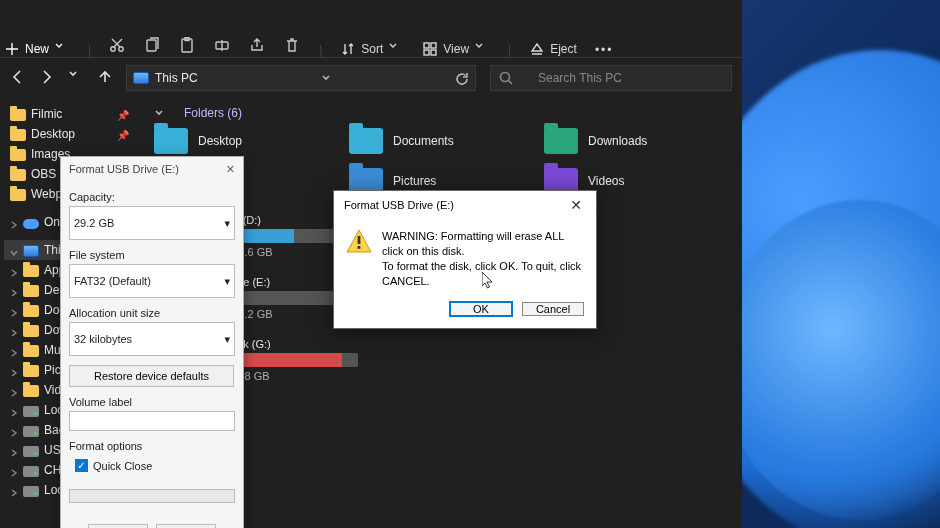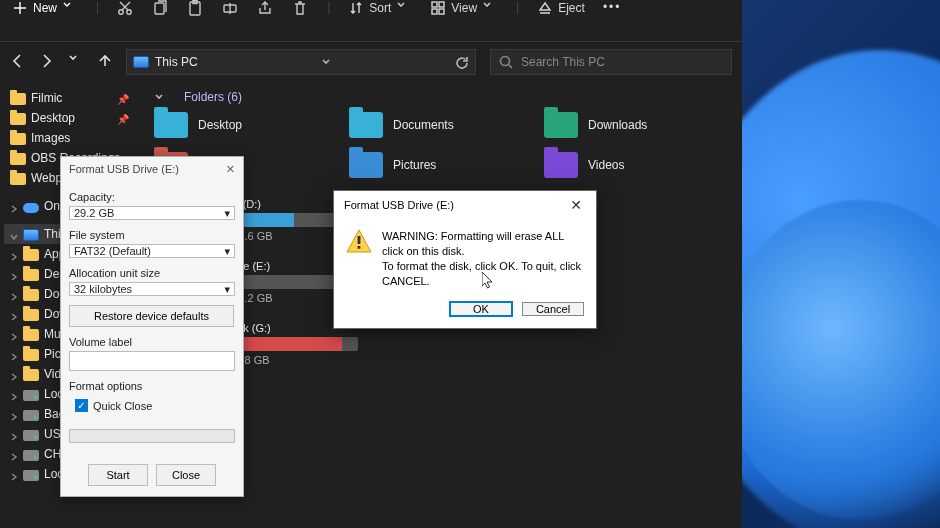--- a/index.html
+++ b/index.html
@@ -4,33 +4,33 @@
 <style>
 * { box-sizing: border-box; margin: 0; padding: 0; font-family: "Segoe UI", -apple-system, sans-serif; }
 body { width: 940px; height: 528px; overflow: hidden; position: relative; }
 
 .desktop { position: absolute; inset: 0; background: linear-gradient(135deg, #0a5eb0 0%, #1a3d7a 40%, #0d2a5c 70%); }
 .desktop::before { content:''; position:absolute; right:-140px; top:50px; width:400px; height:500px; border-radius:50%; background: radial-gradient(circle at 30% 30%, #4a9eff 0%, #1e6dd6 60%, transparent 80%); filter: blur(2px); }
 .desktop::after { content:''; position:absolute; right:-60px; top:200px; width:280px; height:320px; border-radius:50%; background: radial-gradient(circle at 40% 40%, #6fb8ff 0%, #2a7de0 55%, transparent 80%); filter: blur(1px); }
 
 .file-manager { position:absolute; left:0; top:0; width:742px; height:528px; background:#202020; color:#e8e8e8; display:flex; flex-direction:column; font-size:12px; }
 
-.toolbar { height:42px; display:flex; align-items:flex-start; gap:18px; padding:0 12px; border-bottom:1px solid #383838; }
+.toolbar { height:42px; display:flex; align-items:flex-end; gap:18px; padding:0 4px; border-bottom:1px solid #383838;margin-top:16px; }
 .tb-btn { color:#d8d8d8; display:flex; align-items:center; gap:5px; cursor:pointer; font-size:12px; }
 .tb-btn.white { color:#fff; }
 .tb-btn svg { width:16px; height:16px; stroke:currentColor; stroke-width:1.4; fill:none; }
 .tb-ico svg { width:17px; height:17px; stroke:#c8c8c8; stroke-width:1.4; fill:none; }
 .chevron { width:10px; height:10px; stroke:#b8b8b8; stroke-width:1.6; fill:none; }
 
 .navrow { height:40px; display:flex; align-items:center; gap:14px; padding:0 10px; }
 .nav-arrow svg { width:15px; height:15px; stroke:#e0e0e0; stroke-width:1.6; fill:none; cursor:pointer; }
 .addr { flex:0 0 350px; height:26px; background:#2a2a2a; border:1px solid #3a3a3a; display:flex; align-items:center; padding:0 6px; gap:6px; }
 .pc-icon { width:16px; height:12px; background:linear-gradient(#6fb8ff,#2a7de0); border:1px solid #1a5bb0; border-radius:2px; }
 .refresh { margin-left:auto; width:15px; height:15px; stroke:#b8b8b8; stroke-width:1.6; fill:none; }
-.search { flex:1; height:26px; background:#2a2a2a; border:1px solid #3a3a3a; display:flex; align-items:center; padding:0 8px; gap:8px; color:#888; }
+.search { flex:1; height:26px; background:#2a2a2a; border:1px solid #3a3a3a; display:flex; align-items:center; padding:0 8px; gap:25px; color:#888; }
 
 .body { flex:1; display:flex; overflow:hidden; }
 .sidebar { width:140px; padding:6px 4px; overflow:hidden; }
 .sb-item { display:flex; align-items:flex-end; gap:5px; padding:3px 6px; font-size:12px; white-space:nowrap; overflow:hidden; cursor:pointer; }
 .sb-item.sel { background:#3a3a3a; }
 .folder-icon { width:16px; height:12px; background:#f7c759; border-radius:2px; flex-shrink:0; position:relative; }
 .folder-icon::before{content:'';position:absolute;top:-3px;left:0;width:7px;height:4px;background:#f7c759;border-radius:1px 1px 0 0;}
 .drive-icon { width:16px; height:11px; background:#888; border-radius:2px; flex-shrink:0; position:relative; }
 .drive-icon::after{content:'';position:absolute;bottom:2px;right:2px;width:3px;height:3px;background:#4fd060;border-radius:50%;}
 .cloud-icon { width:16px; height:10px; background:#4a9eff; border-radius:5px; flex-shrink:0; }
@@ -59,21 +59,21 @@
 .d-fill { height:100%; background:#3a9fd6; }
 .d-fill.warn { background:#d64a4a; }
 .d-free { color:#b0b0b0; }
 
 
 .dlg { position:absolute; left:60px; top:156px; width:184px; background:#f5f5f5; border:1px solid #b0b0b0; color:#222; font-size:11px; box-shadow:0 3px 12px rgba(0,0,0,.4); z-index:10; }
 .dlg-title { height:24px; display:flex; align-items:center; padding:0 8px; font-size:11px; color:#444; }
 .dlg-close { margin-left:auto; color:#666; cursor:pointer; }
 .dlg-body { padding:4px 8px 10px; display:flex; flex-direction:column; gap:3px; }
 .dlg-label { font-size:11px; margin-top:6px; }
-.dlg-select { height:14px; border:1px solid #bbb; background:#fff; font-size:11px; padding:0 4px; display:flex; align-items:center; justify-content:space-between; }
+.dlg-select { height:34px; border:1px solid #bbb; background:#fff; font-size:11px; padding:0 4px; display:flex; align-items:center; justify-content:space-between; }
 .dlg-btn { height:22px; border:1px solid #bbb; background:#f0f0f0; font-size:11px; padding:0 24px; align-self:flex-start; margin-top:6px; cursor:pointer; }
 .dlg-input { height:20px; border:1px solid #bbb; background:#fff; width:100%; font-size:11px; padding:0 4px; }
 .dlg-chk { display:flex; align-items:center; gap:5px; margin:4px 0 4px 6px; }
 .dlg-chk .box { width:13px; height:13px; background:#0078d4; display:flex; align-items:center; justify-content:center; color:#fff; font-size:10px; }
 .dlg-progress { width:100%; height:14px; border:1px solid #bbb; background:#e8e8e8; margin:10px 0; }
 .dlg-buttons { display:flex; gap:8px; justify-content:center; margin-top:8px; }
 .dlg-buttons button { width:60px; height:22px; border:1px solid #bbb; background:#f0f0f0; font-size:11px; cursor:pointer; }
 
 
 .warn-dlg { position:absolute; left:333px; top:190px; width:264px; background:#fff; border:1px solid #666; box-shadow:0 4px 20px rgba(0,0,0,.5); z-index:20; font-size:11px; }

